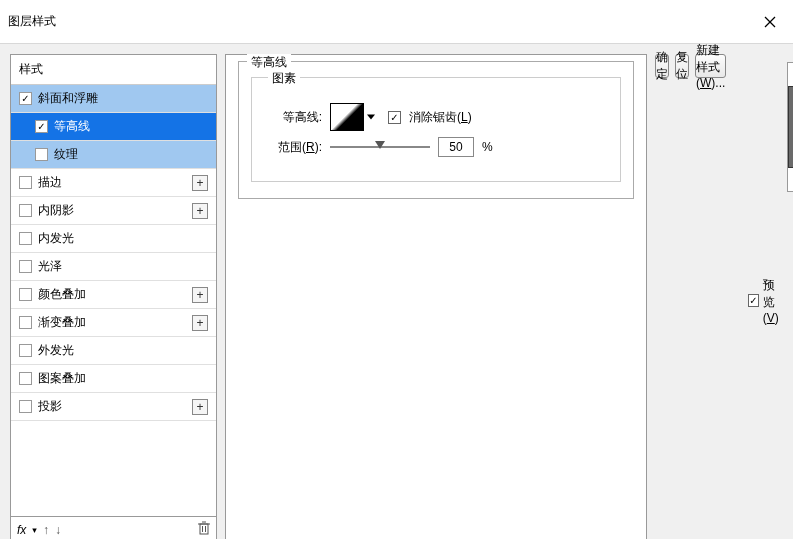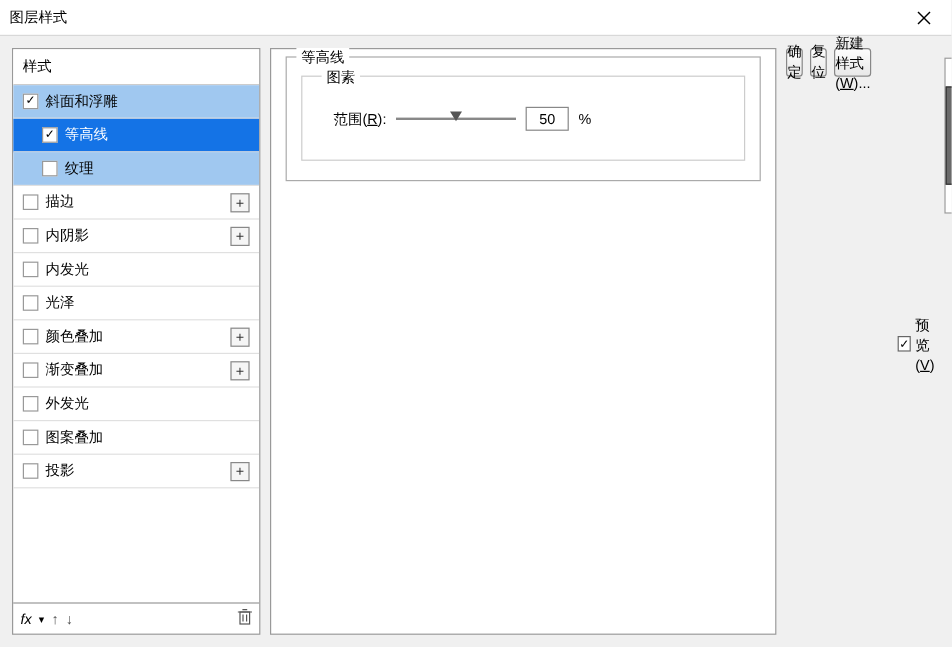--- a/index.html
+++ b/index.html
@@ -1,17 +1,17 @@
 <!DOCTYPE html>
 <html><head>
 <meta charset="utf-8">
 <style>
 * { box-sizing: border-box; margin: 0; padding: 0; font-family: "Microsoft YaHei", "SimSun", sans-serif; font-size: 12px; }
 body { background: #f0f0f0; width: 793px; height: 539px; overflow: hidden; }
-.titlebar { height: 30px; background: #fff; border-bottom: 1px solid #d8d8d8; display: flex; align-items: center; padding: 0 8px; justify-content: space-between; }
+.titlebar { height: 44px; background: #fff; border-bottom: 1px solid #d8d8d8; display: flex; align-items: center; padding: 0 8px; justify-content: space-between; }
 .titlebar-title { font-size: 12px; color: #000; }
 .close-btn { width: 30px; height: 30px; display: flex; align-items: center; justify-content: center; font-size: 16px; cursor: pointer; }
 .dialog-body { display: flex; padding: 10px; gap: 8px; height: 509px; background: #f0f0f0; }
 .left-panel { width: 207px; background: #fff; border: 1px solid #999; display: flex; flex-direction: column; }
 .style-list { flex: 1; overflow: auto; }
 .style-header { padding: 6px 8px; background: #fff; border-bottom: 1px solid #ccc; }
 .style-item { padding: 5px 8px; border-bottom: 1px solid #e0e0e0; display: flex; align-items: center; justify-content: space-between; cursor: pointer; }
 .style-item.blending { background: #fff; }
 .style-item.selected { background: #1473e6; color: #fff; }
 .style-item.group-selected { background: #a0c8f0; }
@@ -163,20 +163,28 @@
       </span>
     </div>
   </div>
 
   <div class="center-panel">
     <div class="fieldset">
       <span class="fieldset-legend">等高线</span>
       <div class="inner-group">
         <span class="inner-legend">图素</span>
 
+        <div class="row">
+          <span class="label">等高线:</span>
+          <div class="contour-swatch"></div>
+          <span class="chkbox checked"></span>
+          <span>
+            <span>消除锯齿(</span><span class="underline">L</span><span>)</span>
+          </span>
+        </div>
 
         <div class="row">
           <span class="label">
             <span>范围(</span><span class="underline">R</span><span>):</span>
           </span>
           <div class="slider">
             <div class="slider-track"></div>
             <div class="slider-thumb" style="left:50%"></div>
           </div>
           <input class="numbox" value="50" style="">

